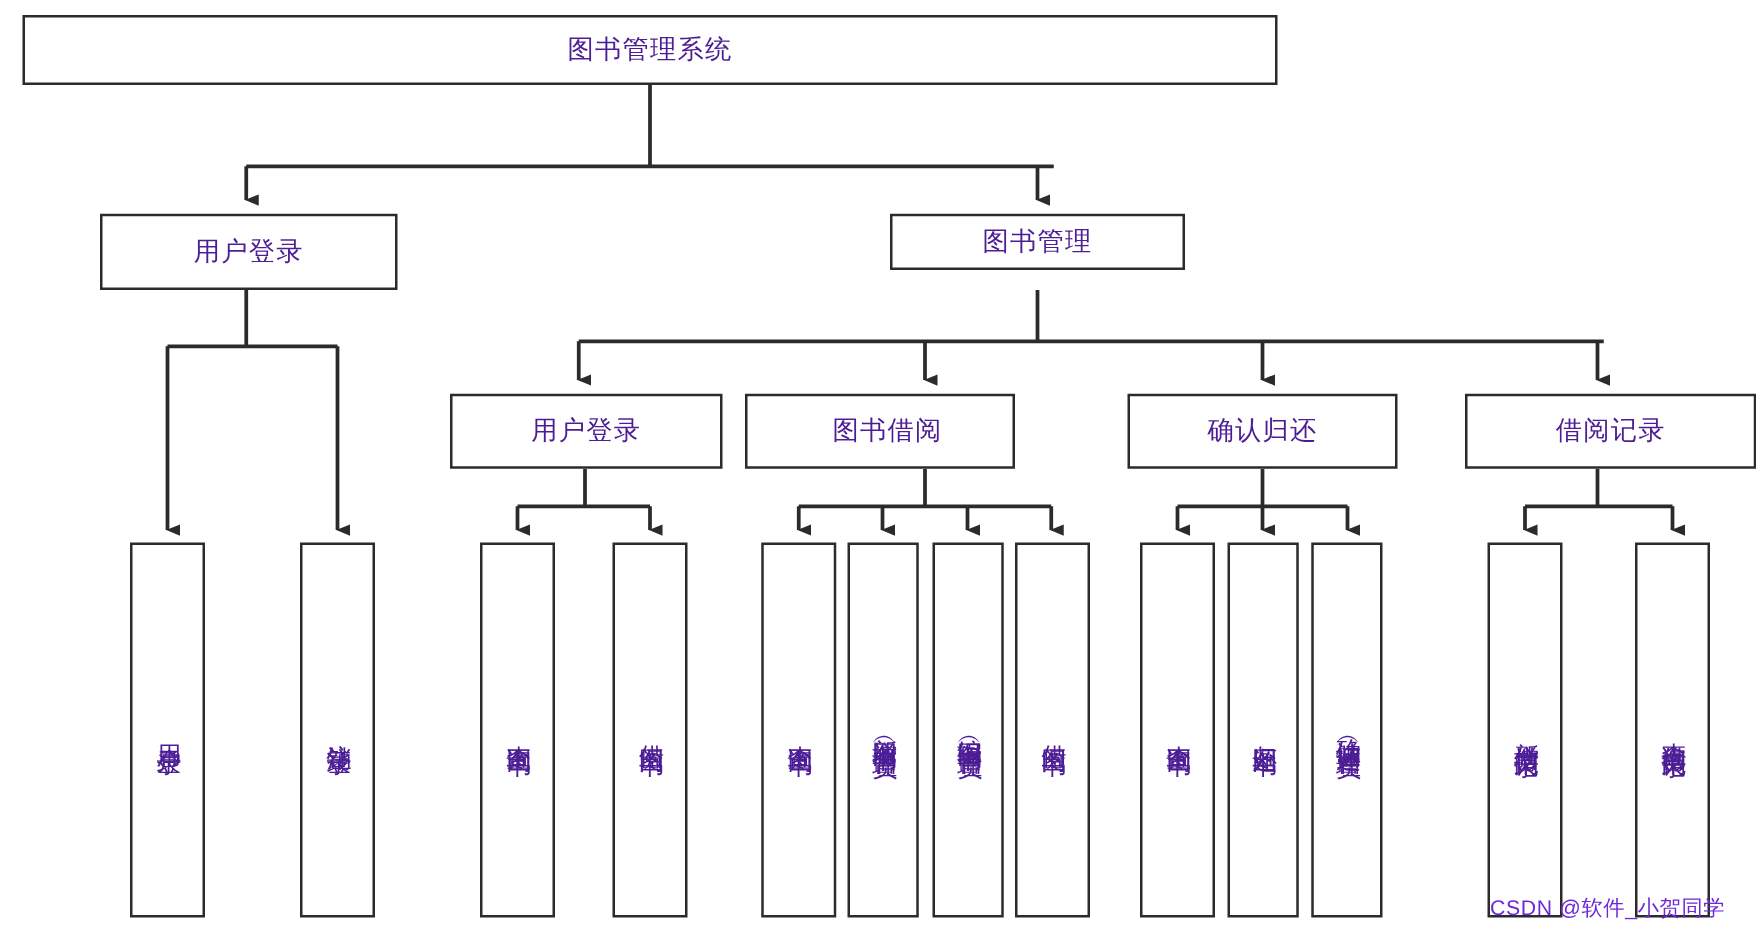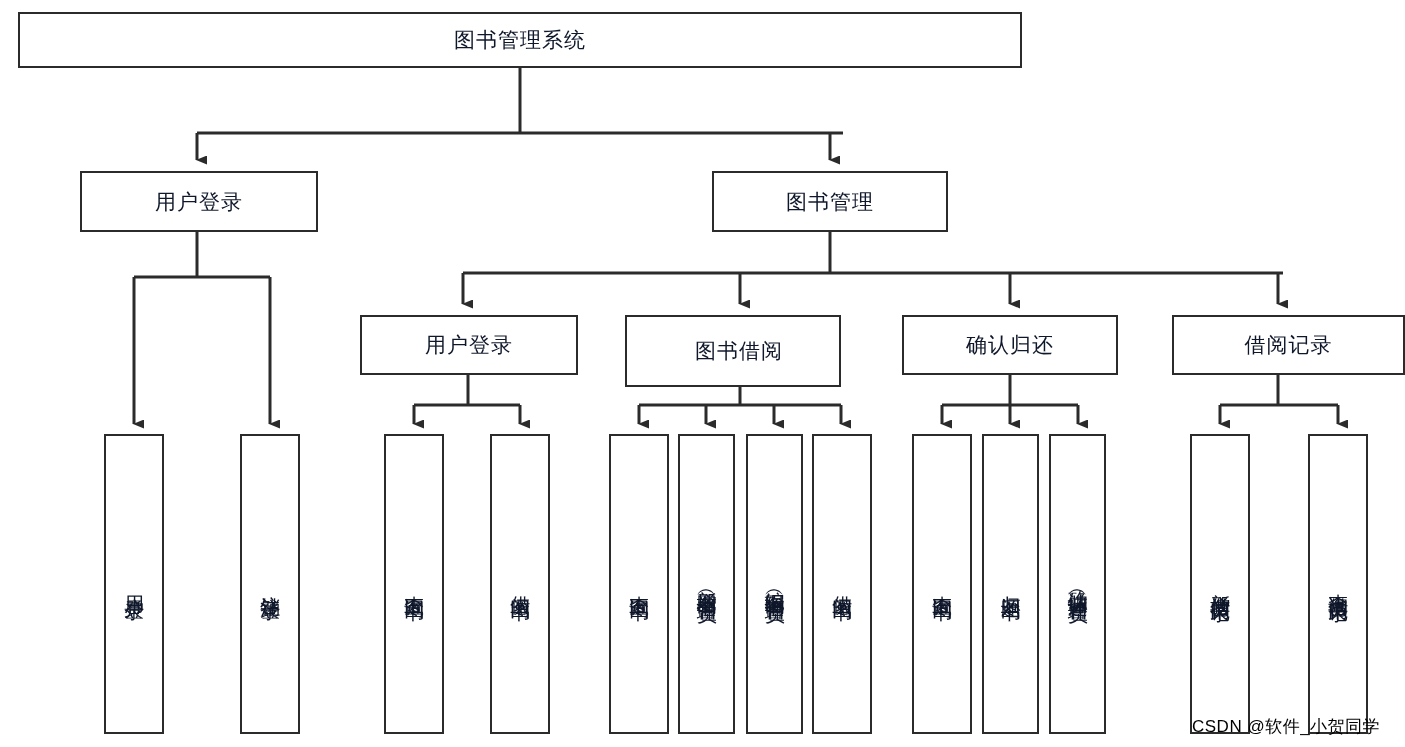--- a/index.html
+++ b/index.html
@@ -27,21 +27,21 @@
     height: 747px;
   }
   .node {
     position: absolute;
     box-sizing: border-box;
     border: 2.5px solid #2b2b2b;
     background: #ffffff;
     display: flex;
     align-items: center;
     justify-content: center;
-    color: #0f172a;
+    color: #4c1d95;
   }
   .node.horiz .node-label {
     font-size: 21px;
     line-height: 1.1;
     letter-spacing: 1px;
     white-space: nowrap;
   }
   .node.vert {
     align-items: center;
     justify-content: center;
@@ -51,21 +51,21 @@
     text-orientation: upright;
     font-size: 20px;
     line-height: 1.28;
     letter-spacing: 2px;
     text-align: center;
     max-height: 100%;
   }
   .watermark {
     position: absolute;
     font-size: 17px;
-    color: #000000;
+    color: #6d28d9;
     white-space: nowrap;
     letter-spacing: 0.5px;
     pointer-events: none;
   }
 </style>
 </head>
 <body>
 
 <div id="diagram-root">
 
@@ -119,28 +119,28 @@
     </g>
   </svg>
 
   <div class="node horiz" style="left:18px; top:12px; width:1004px; height:56px;">
     <span class="node-label">图书管理系统</span>
   </div>
 
   <div class="node horiz" style="left:80px; top:171px; width:238px; height:61px;">
     <span class="node-label">用户登录</span>
   </div>
-  <div class="node horiz" style="left:712px; top:171px; width:236px; height:61px;">
+  <div class="node horiz" style="left:712px; top:171px; width:236px; height:45px;">
     <span class="node-label">图书管理</span>
   </div>
 
   <div class="node horiz" style="left:360px; top:315px; width:218px; height:60px;">
     <span class="node-label">用户登录</span>
   </div>
-  <div class="node horiz" style="left:625px; top:315px; width:216px; height:72px;padding-left:12px;">
+  <div class="node horiz" style="left:596px; top:315px; width:216px; height:60px;padding-left:12px;">
     <span class="node-label">图书借阅</span>
   </div>
   <div class="node horiz" style="left:902px; top:315px; width:216px; height:60px;">
     <span class="node-label">确认归还</span>
   </div>
   <div class="node horiz" style="left:1172px; top:315px; width:233px; height:60px;">
     <span class="node-label">借阅记录</span>
   </div>
 
   <div class="node vert" style="left:104px; top:434px; width:60px; height:300px;">

